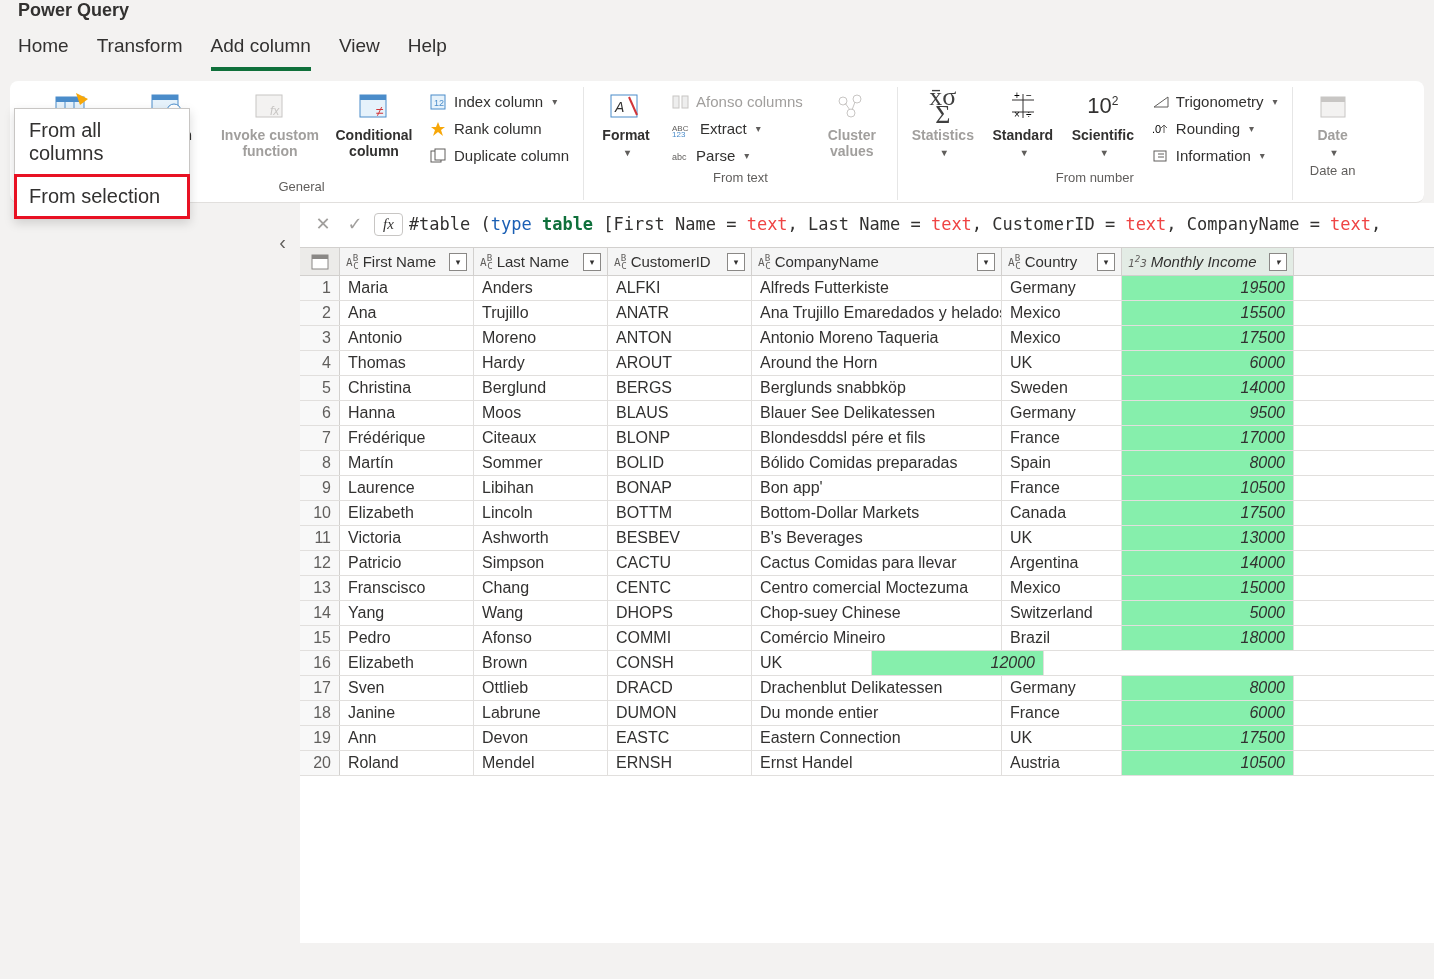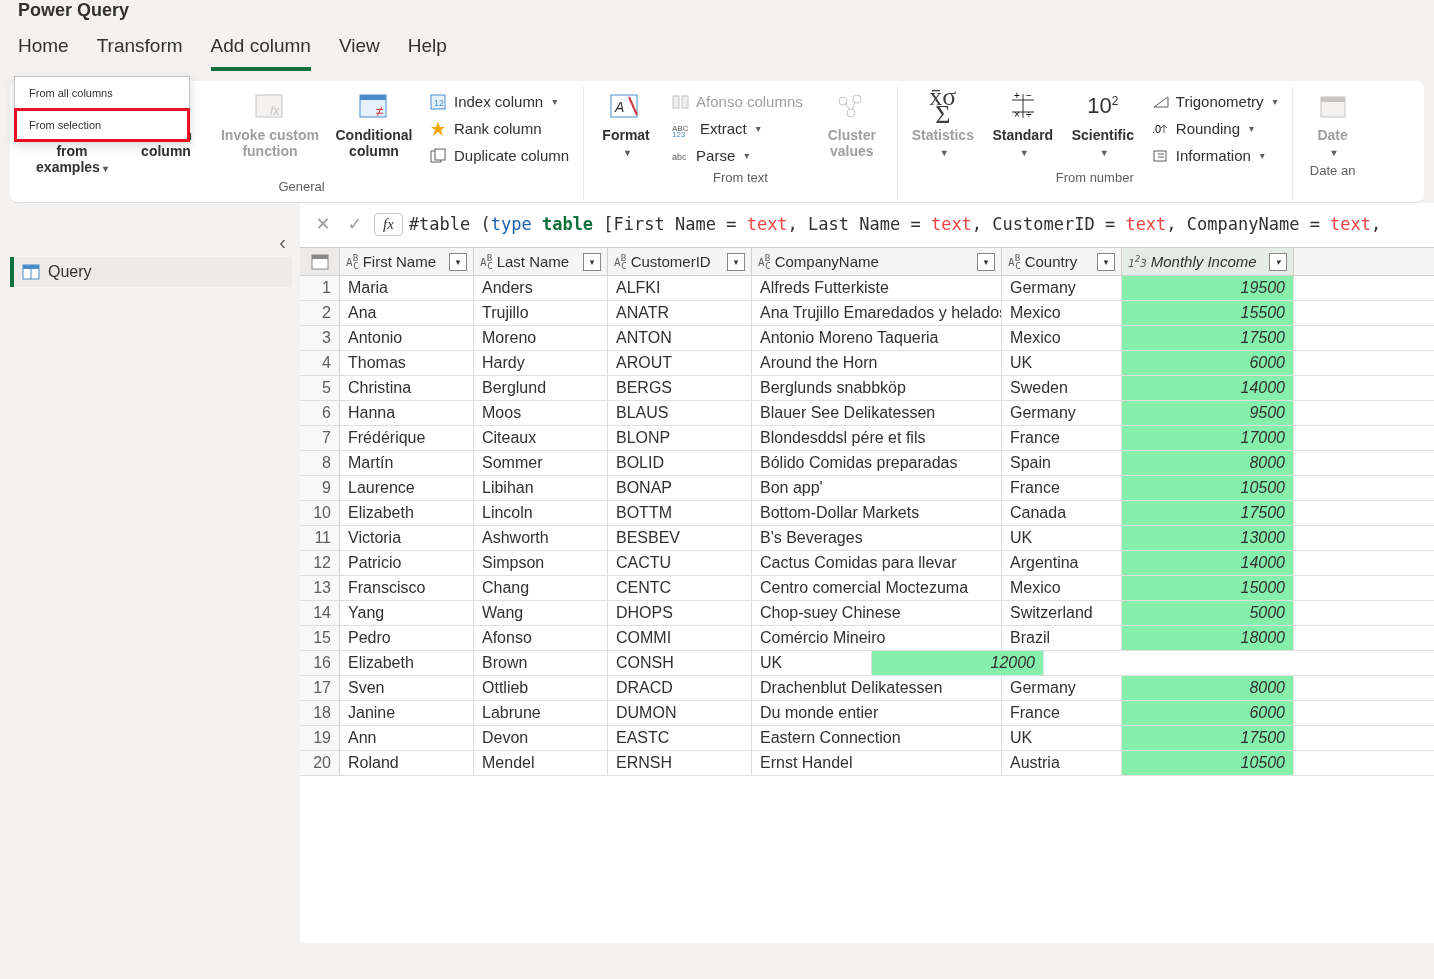--- a/index.html
+++ b/index.html
@@ -36,21 +36,21 @@
     .hdr-row { display:flex; background:#f5f5f5; border-bottom:1px solid #d2d0ce; font-size:15px;}
     .corner { width:40px; border-right:1px solid #d2d0ce; display:flex; align-items:center; justify-content:center; background:#ecebe9;}
     .hcol { display:flex; align-items:center; padding:4px 6px; border-right:1px solid #d2d0ce; gap:4px; position:relative;}
     .hcol .filter { margin-left:auto; width:18px; height:18px; border:1px solid #8a8886; display:flex; align-items:center; justify-content:center; font-size:9px; cursor:pointer; background:#fff;}
     .type-ico { font-size:11px; color:#605e5c; font-family:Consolas,monospace; }
     .row { display:flex; border-bottom:1px solid #e1dfdd; font-size:16px;}
     .rnum { width:40px; text-align:right; padding:3px 8px 3px 0; color:#605e5c; border-right:1px solid #d2d0ce; background:#f8f8f8;}
     .cell { padding:3px 8px; border-right:1px solid #e1dfdd; overflow:hidden; white-space:nowrap;}
     .c0{width:134px;} .c1{width:134px;} .c2{width:144px;} .c3{width:250px;} .c4{width:120px;} .c5{width:172px; text-align:right; font-style:italic; background:#86efac;}
     .hcol.c5{ background:#e3ece5;}
-    .dropdown { position:absolute; top:76px; left:14px; width:176px; background:#fff; border:1px solid #c8c6c4; box-shadow:0 4px 10px rgba(0,0,0,0.15); z-index:50; font-size:11px;}
+    .dropdown { position:absolute; top:108px; left:14px; width:176px; background:#fff; border:1px solid #c8c6c4; box-shadow:0 4px 10px rgba(0,0,0,0.15); z-index:50; font-size:20px;}
     .dropdown .ditem { padding:10px 14px; cursor:pointer;}
     .dropdown .ditem.highlight { outline:3px solid #e81123; outline-offset:-2px;}
     
     svg { display:block;}
     .sigma { font-family: "Times New Roman", serif; font-size:26px; line-height:0.7; color:#404040; text-align:center;}
   </style>
 </head>
 <body>
 
 <div class="app-title">Power Query</div>
@@ -286,30 +286,20 @@
 
 <div class="dropdown">
   <div class="ditem">From all columns</div>
   <div class="ditem highlight">From selection</div>
 </div>
 
 <div class="work">
 
   <div class="nav-pane">
     <div class="collapse-caret">‹</div>
-    <div class="query-item">
-      <span>
-          <svg width="18" height="16">
-            <rect x="1" y="1" width="16" height="14" fill="#fff" stroke="#4a8cca"></rect>
-            <rect x="1" y="1" width="16" height="4" fill="#4a8cca"></rect>
-            <line x1="9" y1="1" x2="9" y2="15" stroke="#4a8cca"></line>
-          </svg>
-        </span>
-      <span>Query</span>
-    </div>
   </div>
 
   <div class="grid-area">
     <div class="formula-bar">
       <span class="fb-btn">✕</span>
       <span class="fb-btn">✓</span>
       <span class="fx-chip">fx</span>
       <span class="formula">
         <span>#table (</span><span class="kw">type</span>&nbsp;<span class="ty">table</span>&nbsp;<span>[First Name = </span><span class="txt">text</span><span>, Last Name = </span><span class="txt">text</span><span>, CustomerID = </span><span class="txt">text</span><span>, CompanyName = </span><span class="txt">text</span><span>,</span>
       </span>

